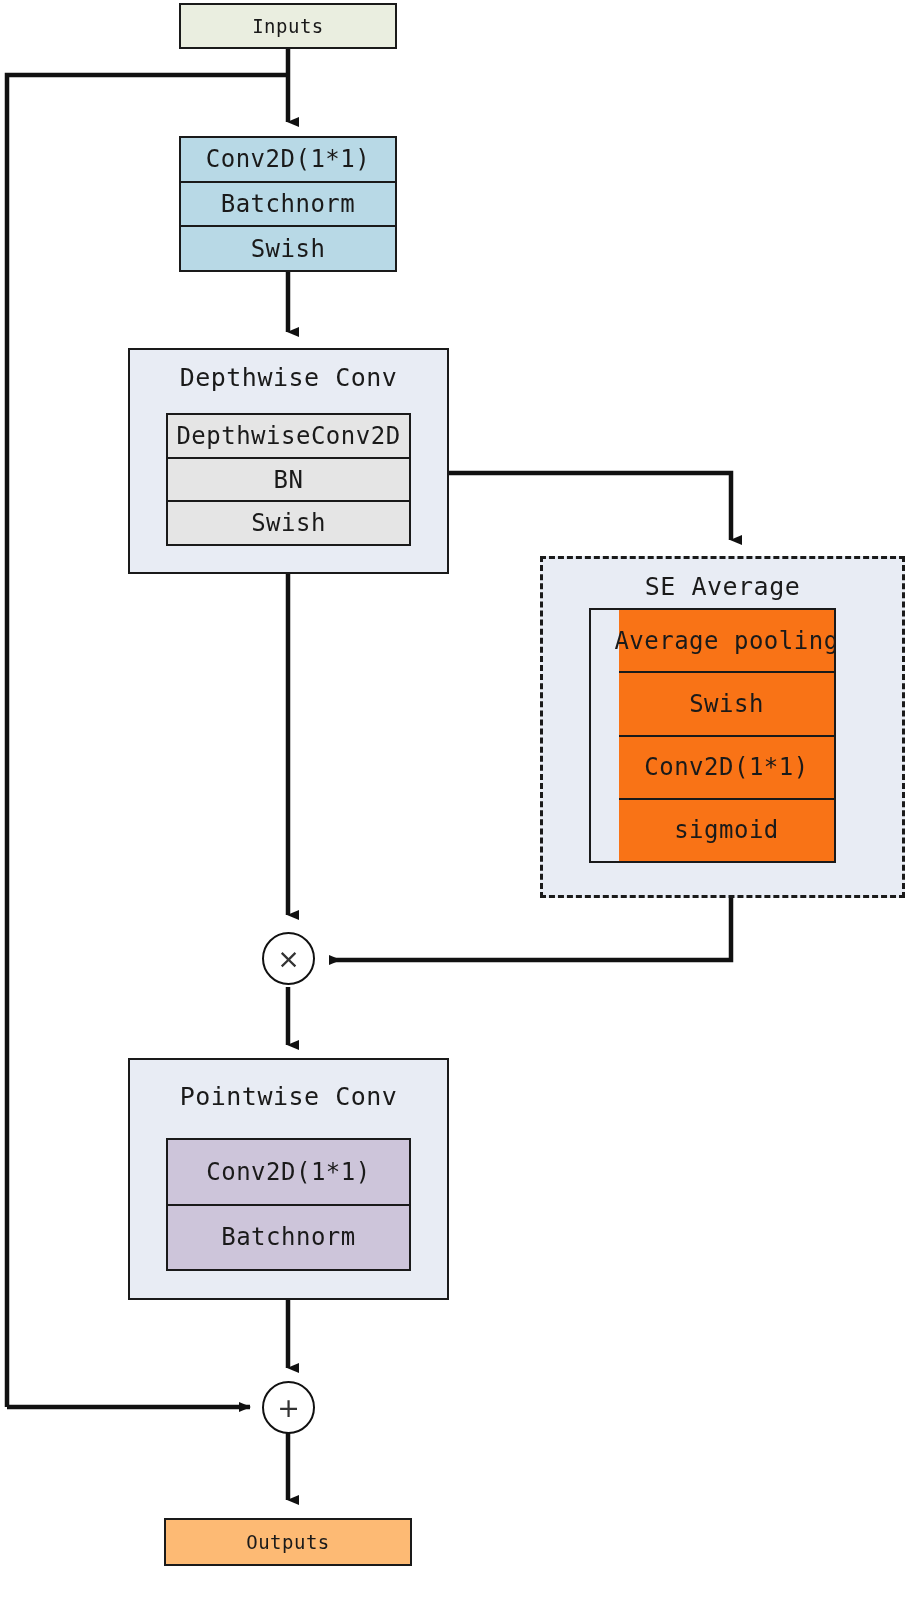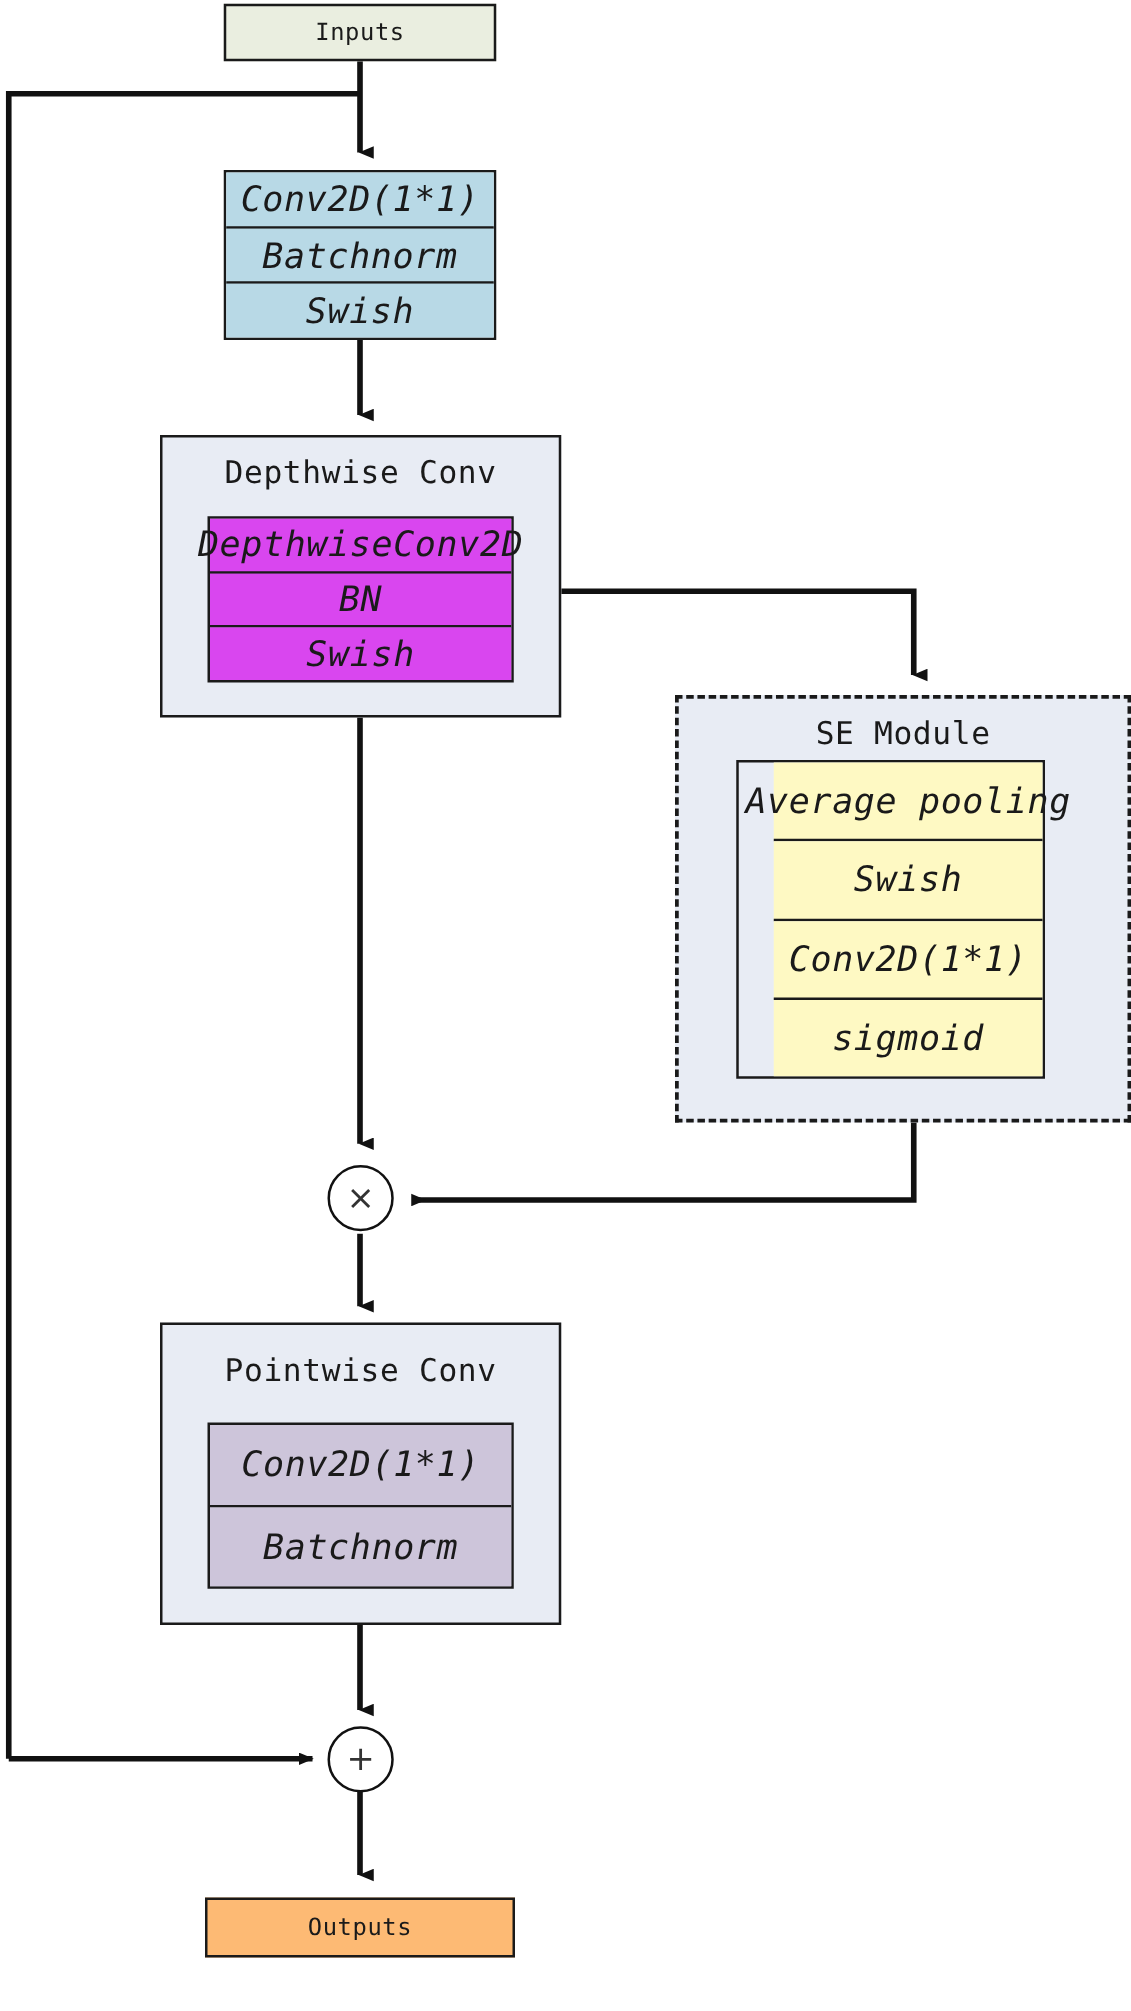--- a/index.html
+++ b/index.html
@@ -48,34 +48,33 @@
     box-sizing: border-box;
     border: 2px solid #1a1a1a;
     display: flex;
     flex-direction: column;
   }
   .stack .row {
     flex: 1 1 0;
     display: flex;
     align-items: center;
     justify-content: center;
-    font-size: 28px;
+    font-size: 24px;
     color: #1a1a1a;
     letter-spacing: 0.5px;
     white-space: nowrap;
     border-bottom: 2px solid #1a1a1a;
     box-sizing: border-box;
-    font-style: italic;
   }
   .stack .row:last-child { border-bottom: none; }
 
   .stack.blue  .row { background: #b8d9e6; }
-  .stack.green .row { background: #d946ef; }
+  .stack.green .row { background: #e5e5e5; }
   .stack.purple .row { background: #cdc5da; }
-  .stack.pink  .row { background: #fef9c3; margin-left: 28px; }
+  .stack.pink  .row { background: #f97316; margin-left: 28px; }
 
   
   .group {
     position: absolute;
     box-sizing: border-box;
     background: #e8ecf4;
     border: 2px solid #1a1a1a;
   }
   .group.dashed {
     border: 3px dashed #1a1a1a;
@@ -162,21 +161,21 @@
   <div class="group" style="left:128px; top:348px; width:321px; height:226px;">
     <div class="group-title" style="top:13px;">Depthwise Conv</div>
   </div>
   <div class="stack green" style="left:166px; top:413px; width:245px; height:133px;">
     <div class="row">DepthwiseConv2D</div>
     <div class="row">BN</div>
     <div class="row">Swish</div>
   </div>
 
   <div class="group dashed" style="left:540px; top:556px; width:365px; height:342px;">
-    <div class="group-title" style="top:13px;">SE Module</div>
+    <div class="group-title" style="top:13px;">SE Average</div>
   </div>
   <div class="stack pink" style="left:589px; top:608px; width:247px; height:255px;">
     <div class="row">Average pooling</div>
     <div class="row">Swish</div>
     <div class="row">Conv2D(1*1)</div>
     <div class="row">sigmoid</div>
   </div>
 
   <div class="op-node" style="left:262px; top:932px; width:53px; height:53px;">
     <span>×</span>

